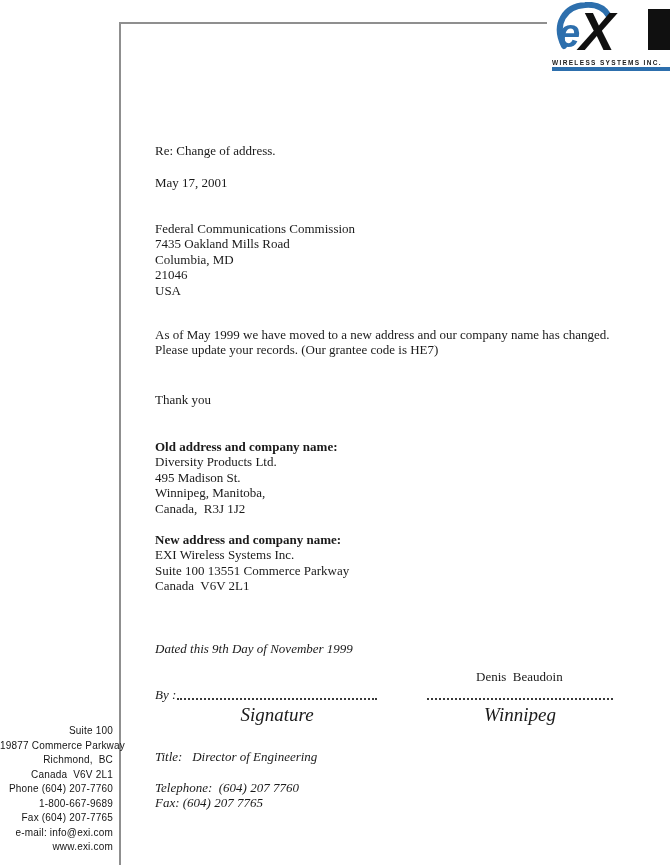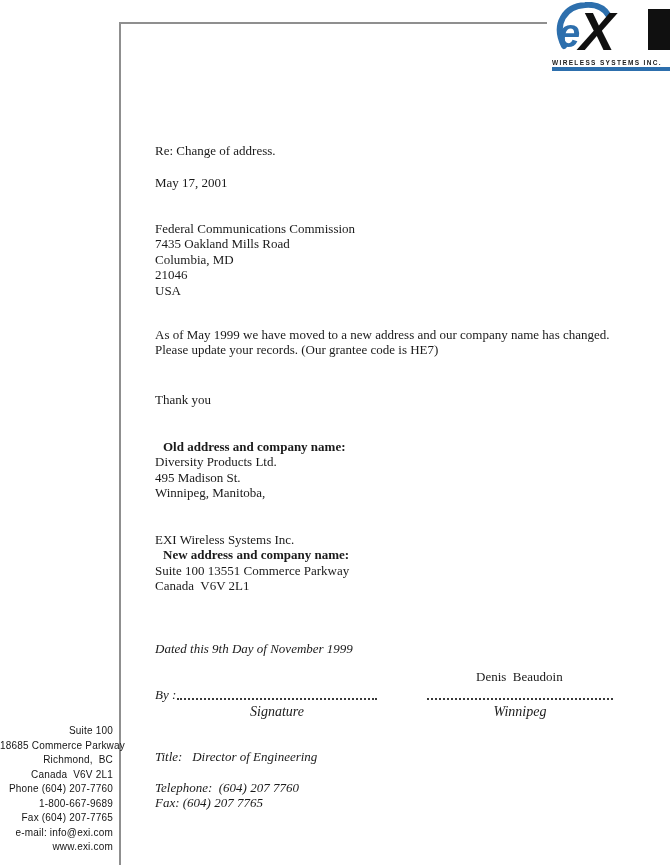--- a/index.html
+++ b/index.html
@@ -17,25 +17,25 @@
     font-family:"Liberation Sans", sans-serif;font-size:6.5px;font-weight:bold;
     letter-spacing:1.35px;color:#1c1c1c;white-space:pre;overflow:hidden;width:118px;
     margin-top:1px;
   }
   .logo-bar{height:4px;background:#2d6fad;margin-top:1px;width:118px;}
 
   
   .line{white-space:pre;font-size:13px;}
   .block{position:absolute;left:155px;line-height:15.4px;}
   .abs{position:absolute;text-align:center;}
-  .b{font-weight:bold;margin-left:8px;}
+  .b{font-weight:bold;}
   .i{font-style:italic;}
 
   .dots{position:absolute;height:0;border-bottom:2px dotted #3a3a3a;}
-  .caption{position:absolute;text-align:center;font-size:14px;font-style:italic;white-space:pre;}
+  .caption{position:absolute;text-align:center;font-size:19px;font-style:italic;white-space:pre;}
 
   
   .sidebar{
     position:absolute;left:0;top:724px;width:113px;text-align:right;
     font-family:"Liberation Sans", sans-serif;font-size:10px;line-height:14.5px;
     color:#141414;letter-spacing:0.2px;
   }
   .sidebar div{white-space:pre;}
 </style>
 </head>
@@ -78,25 +78,26 @@
 
 <div class="block" style="top:392px">
   <div class="line">Thank you</div>
 </div>
 
 <div class="block" style="top:439px">
   <div class="line b">Old address and company name:</div>
   <div class="line">Diversity Products Ltd.</div>
   <div class="line">495 Madison St.</div>
   <div class="line">Winnipeg, Manitoba,</div>
+  <div class="line">Canada,  R3J 1J2</div>
 </div>
 
 <div class="block" style="top:532px">
+  <div class="line b">New address and company name:</div>
   <div class="line">EXI Wireless Systems Inc.</div>
-  <div class="line b">New address and company name:</div>
   <div class="line">Suite 100 13551 Commerce Parkway</div>
   <div class="line">Canada  V6V 2L1</div>
 </div>
 
 <div class="block" style="top:641px">
   <div class="line i">Dated this 9th Day of November 1999</div>
 </div>
 
 <div class="abs line" style="left:476px;top:669px">Denis  Beaudoin</div>
 
@@ -111,21 +112,21 @@
   <div class="line i">Title:   Director of Engineering</div>
 </div>
 
 <div class="block" style="top:780px">
   <div class="line i">Telephone:  (604) 207 7760</div>
   <div class="line i">Fax: (604) 207 7765</div>
 </div>
 
 <div class="sidebar">
   <div>Suite 100</div>
-  <div>18685 Commerce Parkway</div>
+  <div>19877 Commerce Parkway</div>
   <div>Richmond,  BC</div>
   <div>Canada  V6V 2L1</div>
   <div>Phone (604) 207-7760</div>
   <div>1-800-667-9689</div>
   <div>Fax (604) 207-7765</div>
   <div>e-mail: info@exi.com</div>
   <div>www.exi.com</div>
 </div>
 
 </body></html>

